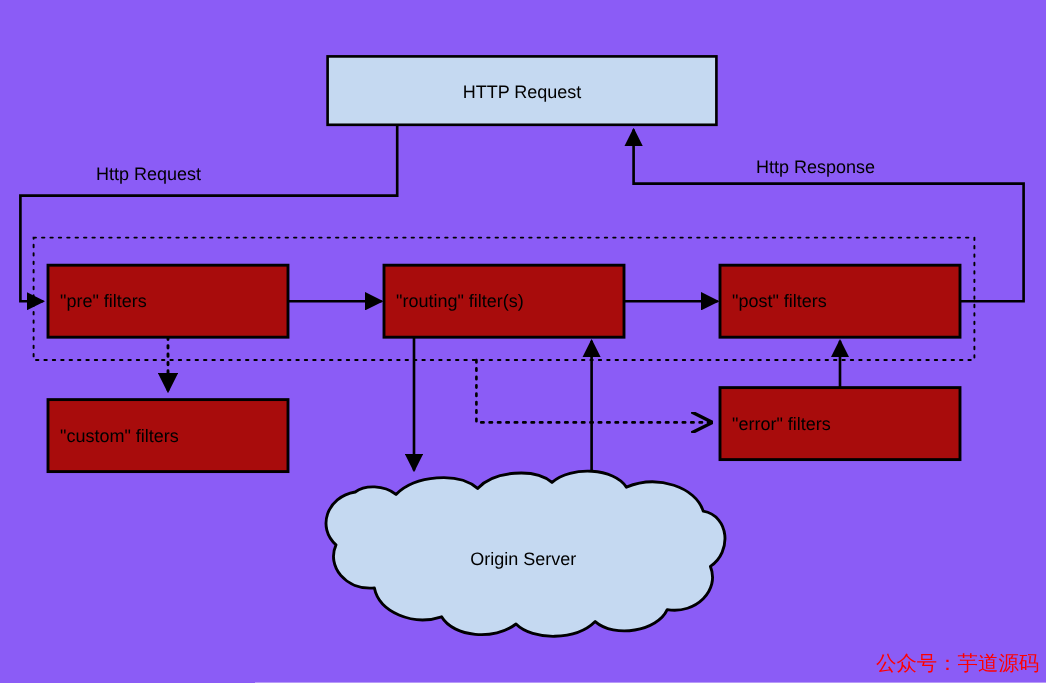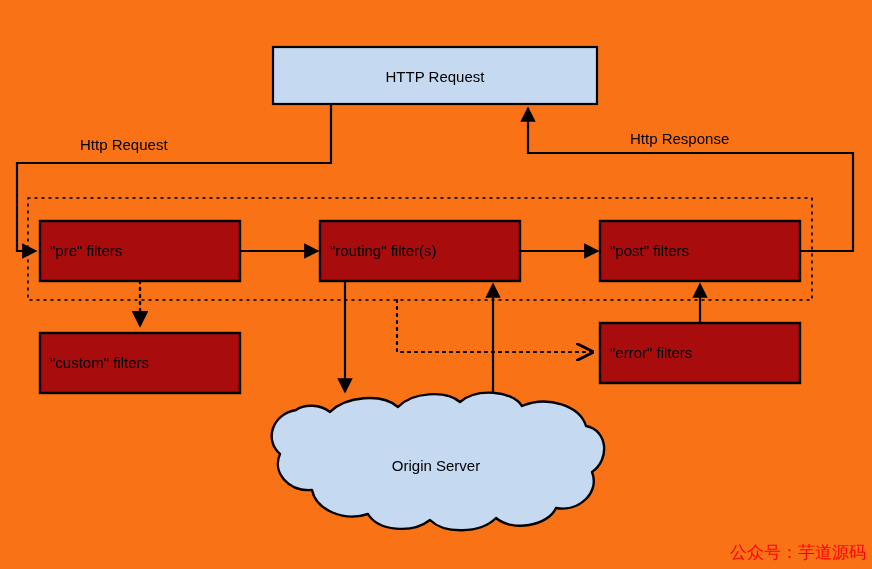--- a/index.html
+++ b/index.html
@@ -4,21 +4,21 @@
 <style>
   html, body {
     margin: 0;
     padding: 0;
     background: #ffffff;
   }
   #canvas {
     position: relative;
     width: 872px;
     height: 569px;
-    background: #f97316;
+    background: #8b5cf6;
     font-family: "Liberation Sans", sans-serif;
     overflow: hidden;
   }
   #diagram-svg {
     position: absolute;
     left: 0;
     top: 0;
     width: 872px;
     height: 569px;
   }

